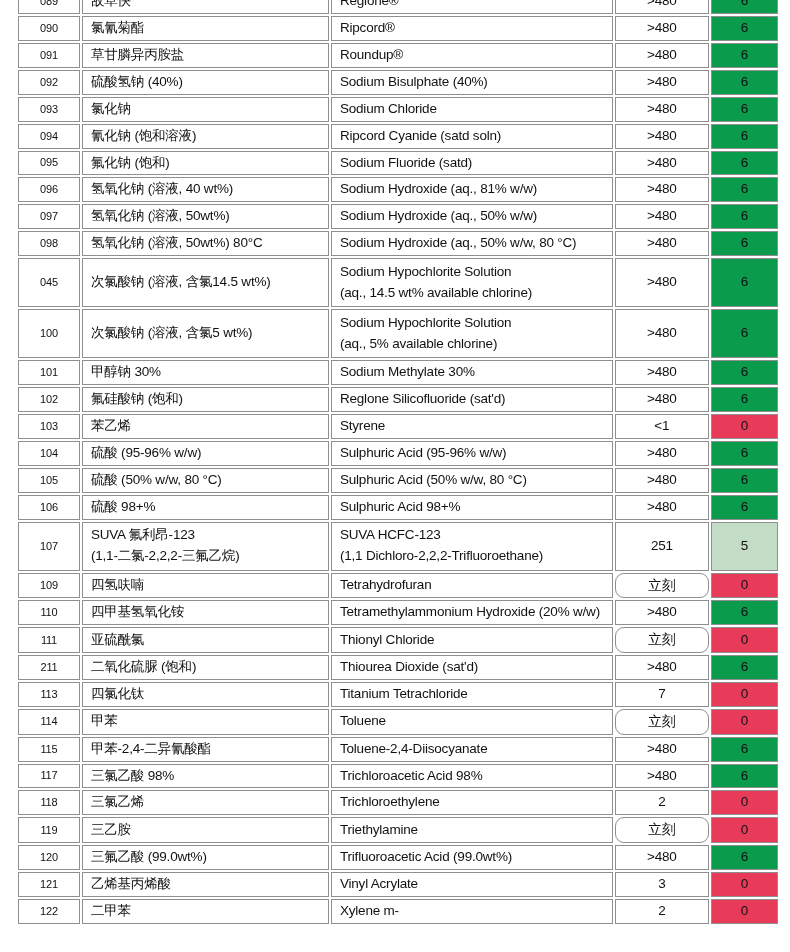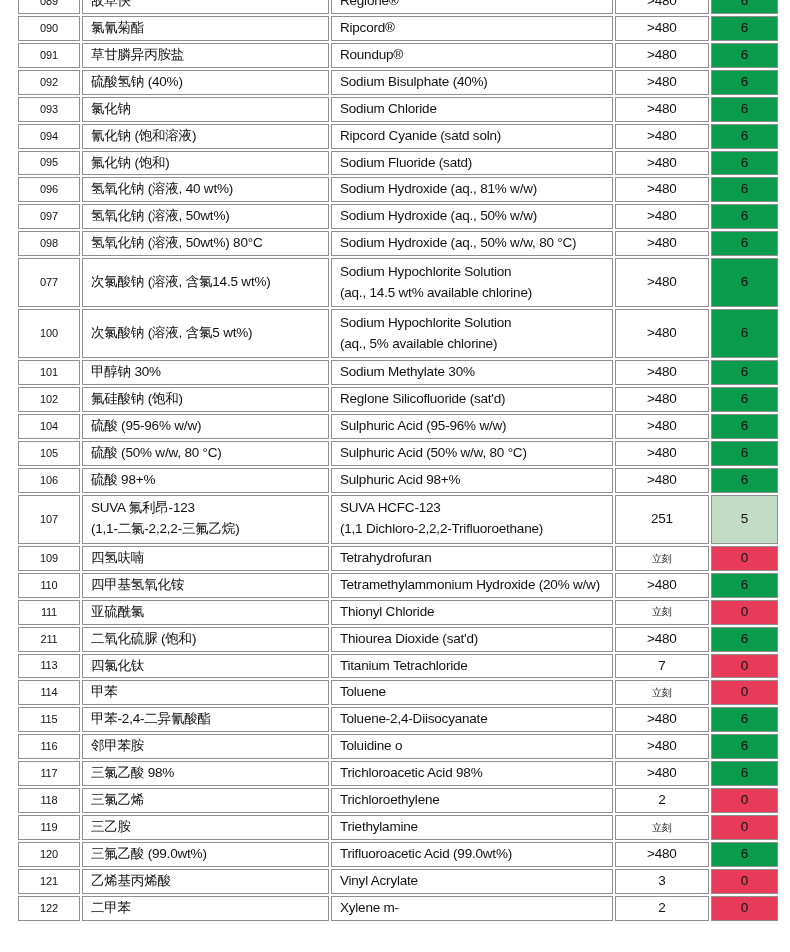--- a/index.html
+++ b/index.html
@@ -25,21 +25,21 @@
     overflow:hidden;
     line-height:1.55;
     letter-spacing:-0.2px;
   }
   tr.std td{height:20.5px;}
   tr.tall td{height:45px;}
   td.c-no{width:60px;text-align:center;font-size:11px;letter-spacing:0;}
   td.c-zh{width:245px;text-align:left;padding-left:8px;font-size:13.5px;white-space:pre-line;}
   td.c-en{width:278px;text-align:left;padding-left:8px;font-size:13.5px;white-space:pre-line;}
   td.c-time{width:93px;text-align:center;font-size:13.5px;}
-  td.c-time.cjk{font-size:10px;}
+  td.c-time.cjk{font-size:14px;border-radius:9px;}
   td.c-rate{width:66px;text-align:center;font-size:13.5px;color:#000;}
 </style>
 </head>
 <body>
 
 <div class="canvas">
   <table class="chem">
     <tbody>
         <tr class="std">
     <td class="c-no">089</td>
@@ -105,21 +105,21 @@
     <td class="c-rate" style="background: rgb(10, 155, 76);">6</td>
   </tr>
         <tr class="std">
     <td class="c-no">098</td>
     <td class="c-zh">氢氧化钠 (溶液, 50wt%) 80°C</td>
     <td class="c-en">Sodium Hydroxide (aq., 50% w/w, 80 °C)</td>
     <td class="c-time">&gt;480</td>
     <td class="c-rate" style="background: rgb(10, 155, 76);">6</td>
   </tr>
         <tr class="tall">
-    <td class="c-no">077</td>
+    <td class="c-no">045</td>
     <td class="c-zh">次氯酸钠 (溶液, 含氯14.5 wt%)</td>
     <td class="c-en">Sodium Hypochlorite Solution
 (aq., 14.5 wt% available chlorine)</td>
     <td class="c-time">&gt;480</td>
     <td class="c-rate" style="background: rgb(10, 155, 76);">6</td>
   </tr>
         <tr class="tall">
     <td class="c-no">100</td>
     <td class="c-zh">次氯酸钠 (溶液, 含氯5 wt%)</td>
     <td class="c-en">Sodium Hypochlorite Solution
@@ -133,20 +133,27 @@
     <td class="c-en">Sodium Methylate 30%</td>
     <td class="c-time">&gt;480</td>
     <td class="c-rate" style="background: rgb(10, 155, 76);">6</td>
   </tr>
         <tr class="std">
     <td class="c-no">102</td>
     <td class="c-zh">氟硅酸钠 (饱和)</td>
     <td class="c-en">Reglone Silicofluoride (sat'd)</td>
     <td class="c-time">&gt;480</td>
     <td class="c-rate" style="background: rgb(10, 155, 76);">6</td>
+  </tr>
+        <tr class="std">
+    <td class="c-no">103</td>
+    <td class="c-zh">苯乙烯</td>
+    <td class="c-en">Styrene</td>
+    <td class="c-time">&lt;1</td>
+    <td class="c-rate" style="background: rgb(232, 59, 90);">0</td>
   </tr>
         <tr class="std">
     <td class="c-no">104</td>
     <td class="c-zh">硫酸 (95-96% w/w)</td>
     <td class="c-en">Sulphuric Acid (95-96% w/w)</td>
     <td class="c-time">&gt;480</td>
     <td class="c-rate" style="background: rgb(10, 155, 76);">6</td>
   </tr>
         <tr class="std">
     <td class="c-no">105</td>
@@ -214,27 +221,20 @@
     <td class="c-rate" style="background: rgb(232, 59, 90);">0</td>
   </tr>
         <tr class="std">
     <td class="c-no">115</td>
     <td class="c-zh">甲苯-2,4-二异氰酸酯</td>
     <td class="c-en">Toluene-2,4-Diisocyanate</td>
     <td class="c-time">&gt;480</td>
     <td class="c-rate" style="background: rgb(10, 155, 76);">6</td>
   </tr>
         <tr class="std">
-    <td class="c-no">116</td>
-    <td class="c-zh">邻甲苯胺</td>
-    <td class="c-en">Toluidine o</td>
-    <td class="c-time">&gt;480</td>
-    <td class="c-rate" style="background: rgb(10, 155, 76);">6</td>
-  </tr>
-        <tr class="std">
     <td class="c-no">117</td>
     <td class="c-zh">三氯乙酸 98%</td>
     <td class="c-en">Trichloroacetic Acid 98%</td>
     <td class="c-time">&gt;480</td>
     <td class="c-rate" style="background: rgb(10, 155, 76);">6</td>
   </tr>
         <tr class="std">
     <td class="c-no">118</td>
     <td class="c-zh">三氯乙烯</td>
     <td class="c-en">Trichloroethylene</td>

